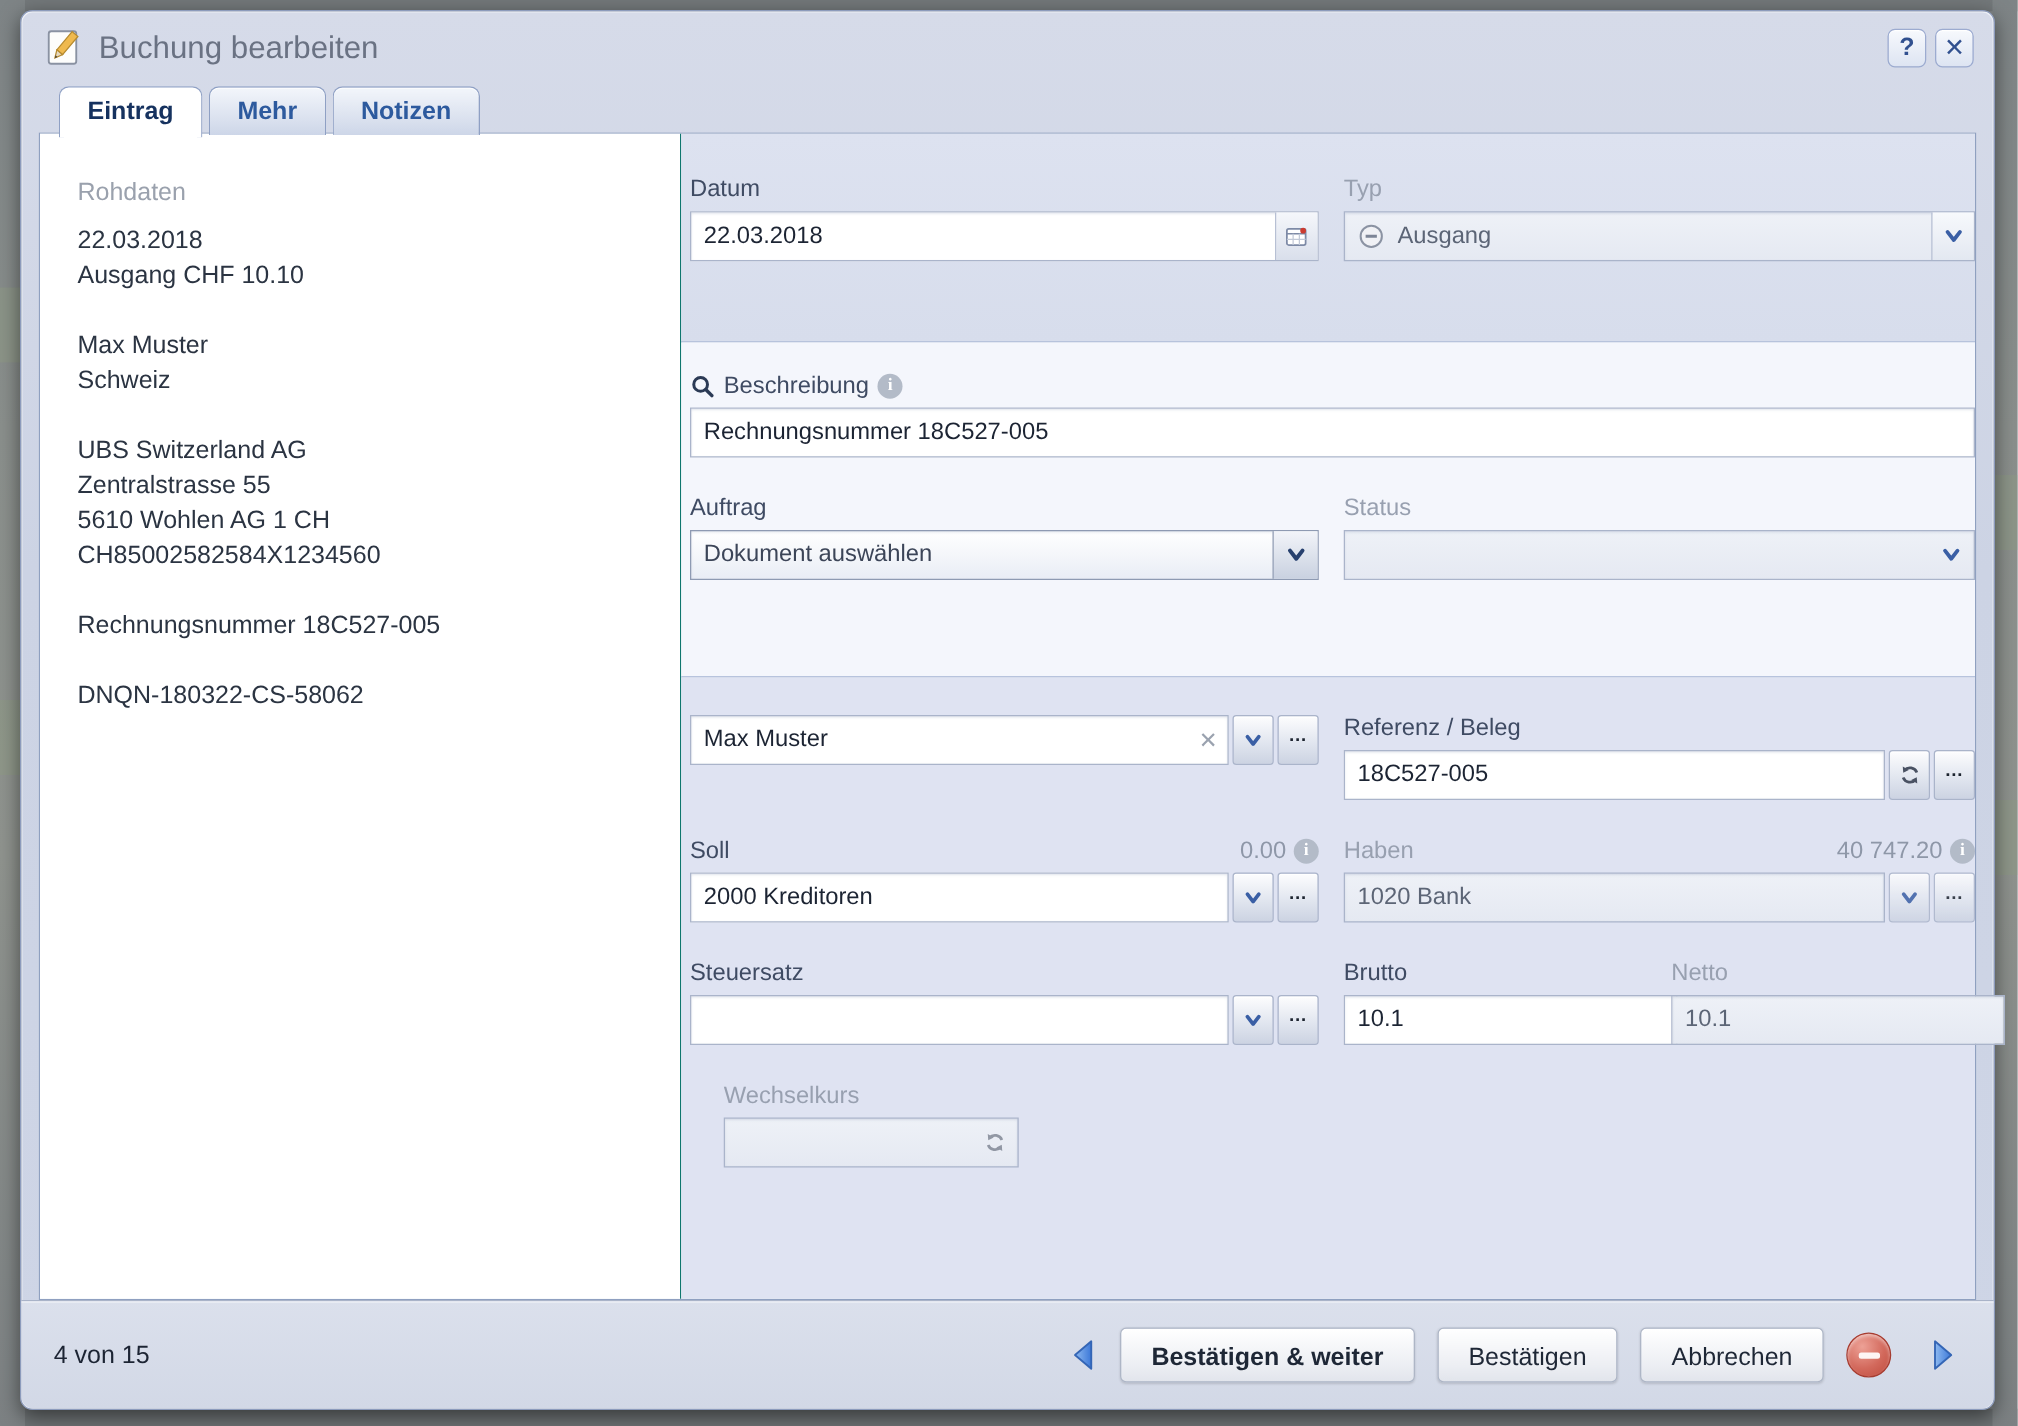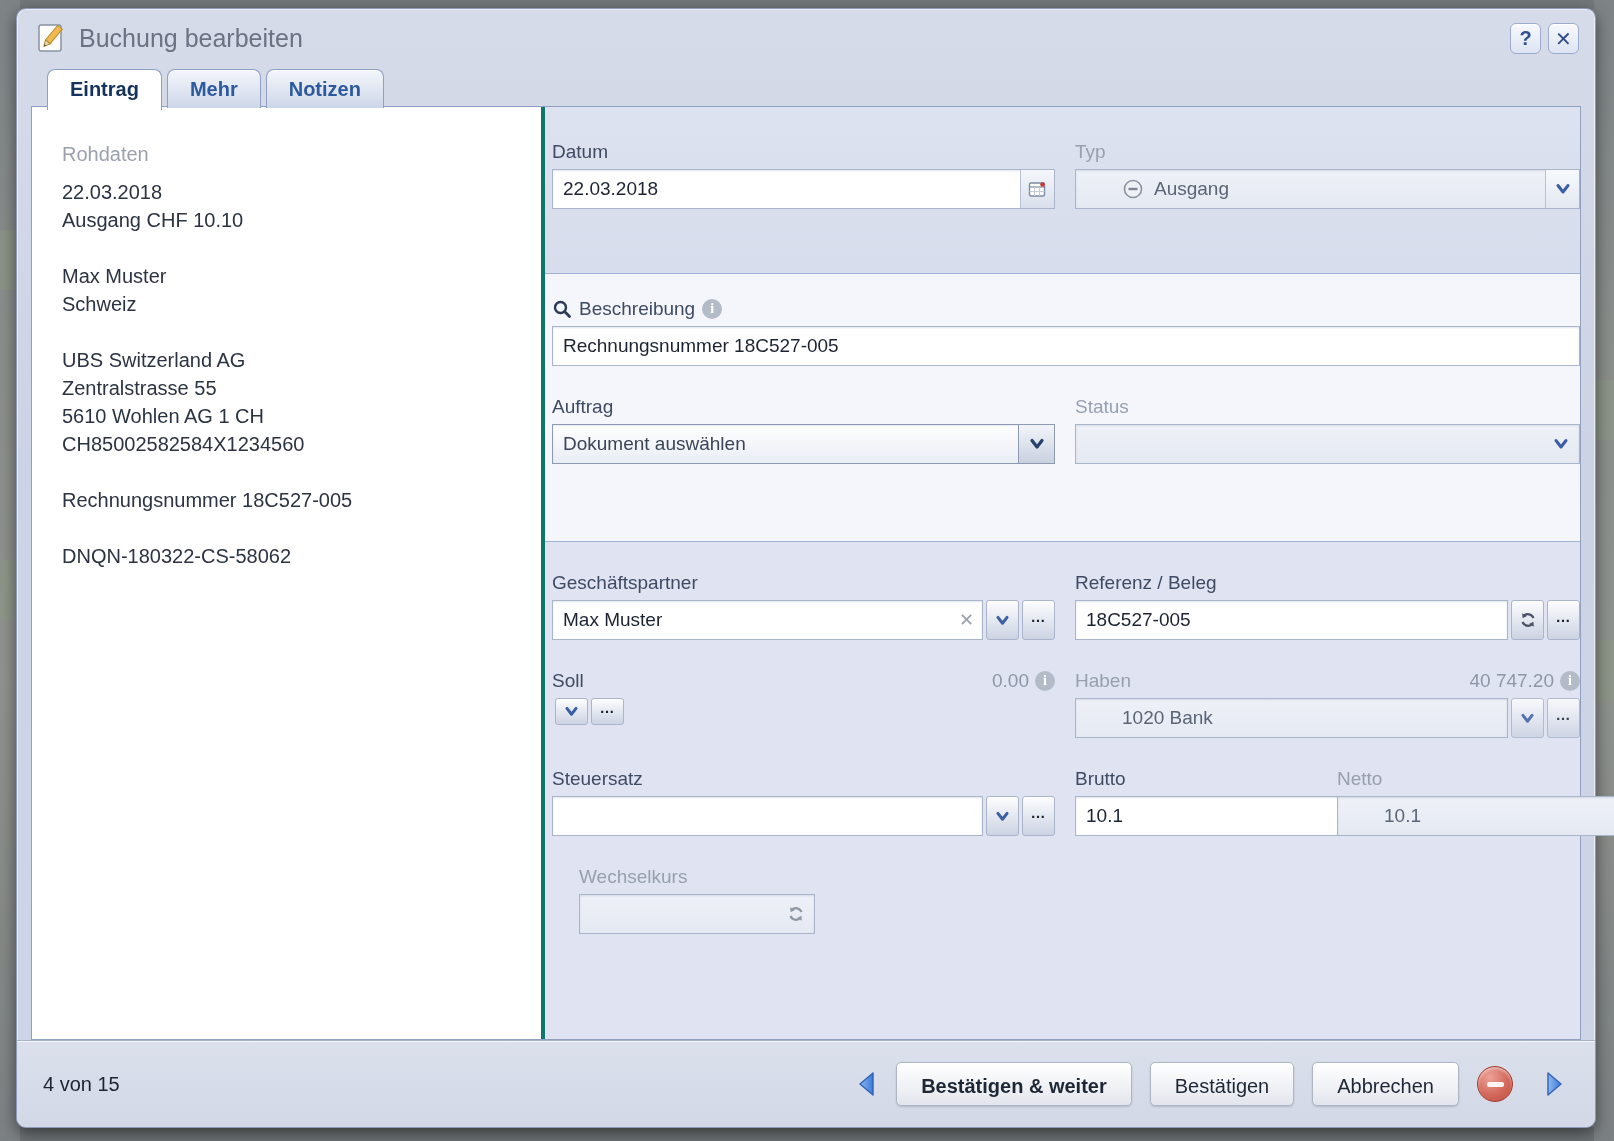--- a/index.html
+++ b/index.html
@@ -48,21 +48,21 @@
     background:#fff; color:#16325f; position:relative; z-index:4;
     padding-bottom:9px; margin-bottom:-2px;
   }
 
   
   .content {
     position:absolute; left:14px; right:14px; top:97px; bottom:87px;
     border:1px solid #8fa0c0; background:#fff; display:flex; z-index:2;
   }
   .rawpanel {
-    width:515px; background:#fff; border-right:4px solid #0f766e;
+    width:515px; background:#fff; border-right:1px solid #0f766e;
     padding:36px 20px 0 30px; overflow:hidden;
   }
   .raw-title { font-size:20px; color:#9aa1ad; margin-bottom:12px; }
   .raw-line { font-size:20px; line-height:28px; color:#2b3442; min-height:28px; white-space:nowrap; }
 
   .formpanel { flex:1; display:flex; flex-direction:column; }
   .sec { padding:0 0 0 7px; }
   .sec1 { height:167px; background:linear-gradient(#dde2f0,#d7ddec); border-bottom:1px solid #a3b2d2; padding-top:34px; }
   .sec2 { height:268px; background:#f4f6fc; border-bottom:1px solid #a3b2d2; padding-top:24px; }
   .sec3 { flex:1; background:#dfe3f2; padding-top:30px; }
@@ -77,21 +77,21 @@
   .lbl .amt { color:#8e97a8; font-size:19px; margin-right:6px; }
 
   .field {
     height:40px; border:1px solid #aab4ca; background:#fff; display:flex; align-items:center;
     box-shadow:inset 0 1px 2px rgba(90,110,150,.18);
   }
   .field input {
     border:none; outline:none; background:transparent; flex:1; height:100%;
     font-family:inherit; font-size:19px; color:#1c2433; padding:0 10px; min-width:0;
   }
-  .field.disabled { background:linear-gradient(#eef1f7,#e5e9f2);padding-left:36px; }
+  .field.disabled { background:linear-gradient(#eef1f7,#e5e9f2); }
   .field.disabled input { color:#5c6576; }
 
   .combo { display:flex; align-items:stretch; }
   .combo .field { flex:1; }
   .sidebtn {
     width:33px; margin-left:3px; border:1px solid #aab4ca; border-radius:3px;
     background:linear-gradient(#fdfdfe,#dfe4ee 60%,#ccd3e2);
     display:flex; align-items:center; justify-content:center; cursor:pointer;
     box-shadow:inset 0 1px 0 #fff;
   }
@@ -296,21 +296,20 @@
               </span>
             </div>
           </div>
         </div>
       </div>
 
       <div class="sec sec3">
 
         <div class="row">
           <div class="col1">
-            <div class="lbl">Geschäftspartner</div>
             <div class="combo">
               <div class="field">
                 <input value="Max Muster" style="">
                 <span class="clear-x">✕</span>
               </div>
               <div class="sidebtn">
                 <span style="display:flex">
                   <svg width="15" height="11" viewBox="0 0 16 12">
                       <path d="M3 2.5 L8 9 L13 2.5" stroke="#3a5fa5" stroke-width="3.2" fill="none" stroke-linecap="round" stroke-linejoin="round"></path>
                     </svg>
@@ -342,20 +341,23 @@
 
         <div class="row">
           <div class="col1">
             <div class="lbl">
               <span>Soll</span>
               <span class="spacer"></span>
               <span class="amt">0.00</span>
               <span class="icon-info" style="margin-left:0">i</span>
             </div>
             <div class="combo">
+              <div class="field">
+                <input value="2000 Kreditoren" style="">
+              </div>
               <div class="sidebtn">
                 <span style="display:flex">
                   <svg width="15" height="11" viewBox="0 0 16 12">
                       <path d="M3 2.5 L8 9 L13 2.5" stroke="#3a5fa5" stroke-width="3.2" fill="none" stroke-linecap="round" stroke-linejoin="round"></path>
                     </svg>
                 </span>
               </div>
               <div class="sidebtn dots">…</div>
             </div>
           </div>

